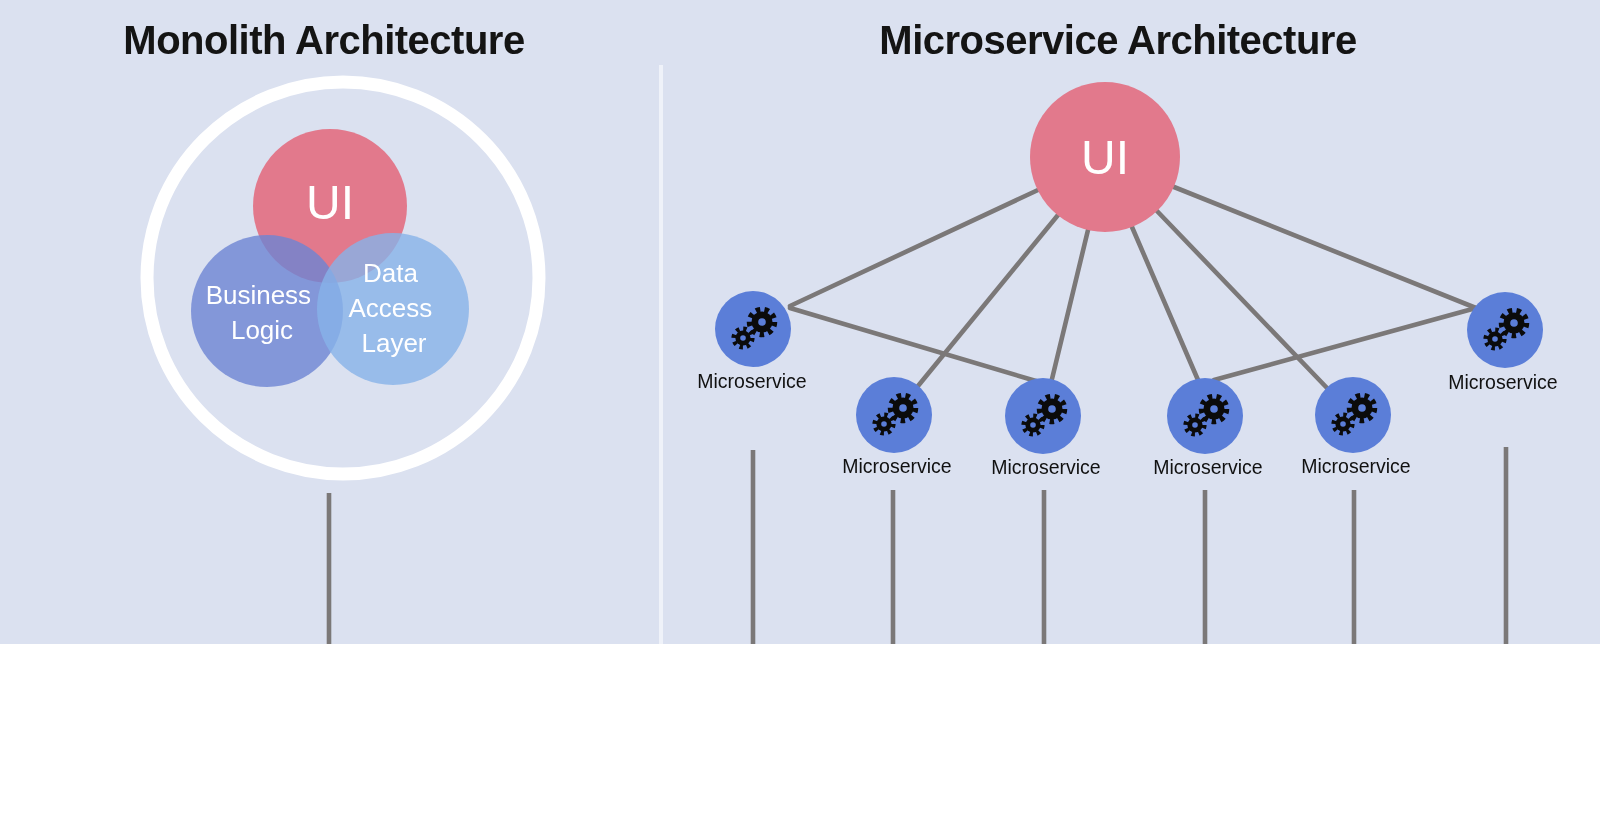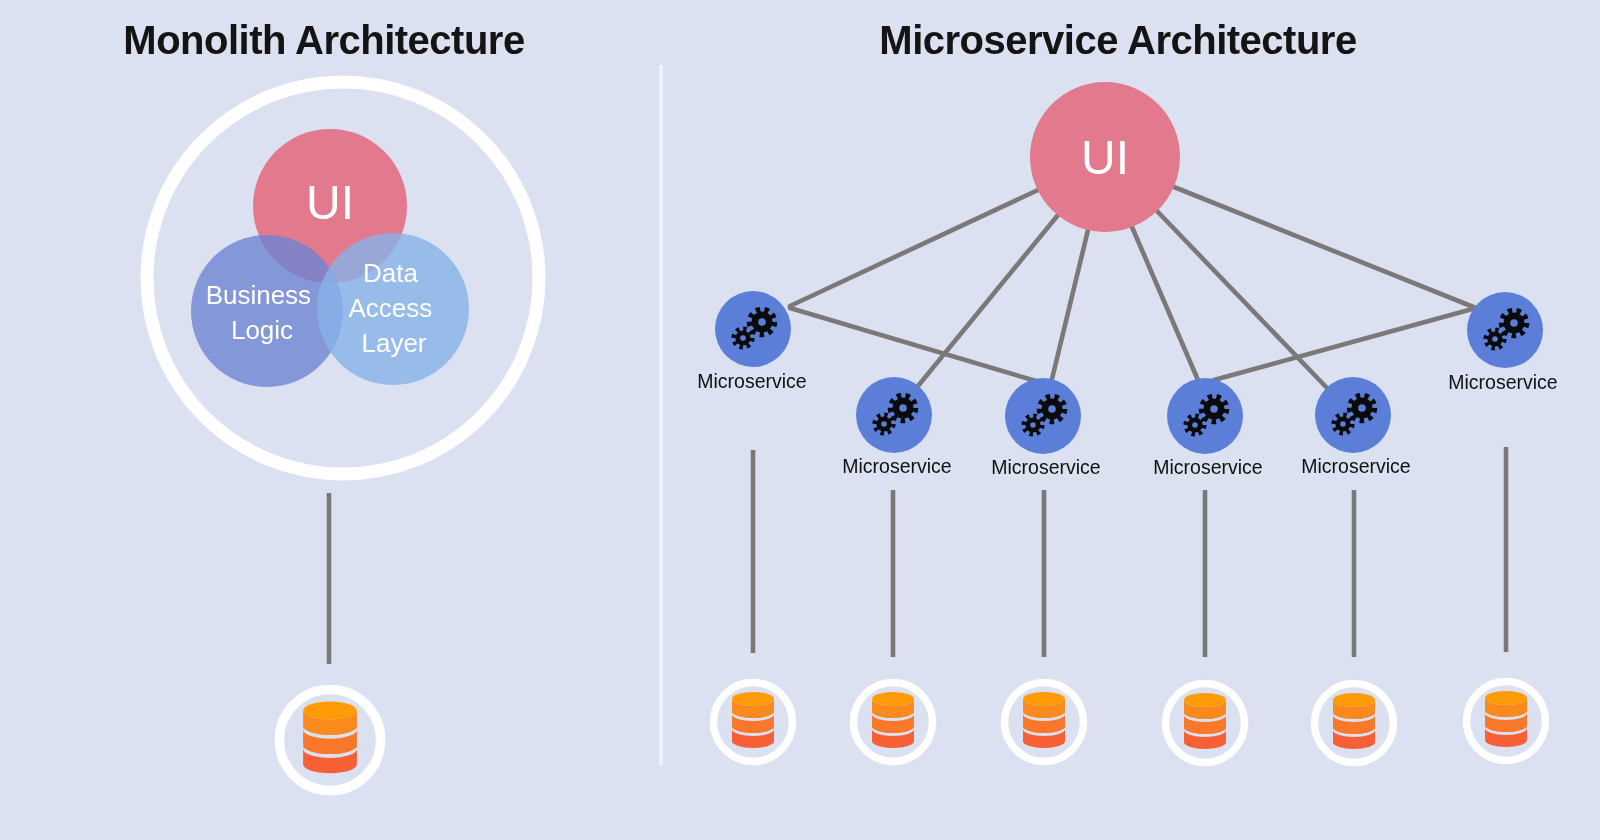--- a/index.html
+++ b/index.html
@@ -1,18 +1,18 @@
 <!DOCTYPE html>
 <html style="--background: #dbe1f0; --divider: #eff2f9; --title_text: #141414; --label_text: #111111; --node_text: #ffffff; --ui_pink: #e2798c; --business_blue: #6d84d3; --data_blue: #87b3e8; --micro_blue: #5b7ed8; --connector_gray: #7b7878; --gear_black: #0b0b0b; --ring_white: #ffffff; --db_top: #ff9b06; --db_band1: #fa8a1e; --db_band2: #f9782a; --db_band3: #f75f35;"><head>
 <meta charset="utf-8">
 <style>
   html,body{margin:0;padding:0;}
   .canvas{
     position:relative;
-    width:1600px;height:840px;
+    width:1600px;height:644px;
     background:var(--background,#dbe1f0);
     overflow:hidden;
     font-family:"Liberation Sans", sans-serif;
   }
   svg{display:block;}
   text{font-family:"Liberation Sans", sans-serif;}
   .title{font-size:40px;font-weight:bold;letter-spacing:-0.5px;fill:var(--title_text,#141414);}
   .ui-label{font-size:48px;fill:var(--node_text,#fff);}
   .venn-label{font-size:26px;fill:var(--node_text,#fff);}
   .node-label{font-size:19.5px;fill:var(--label_text,#111);}

